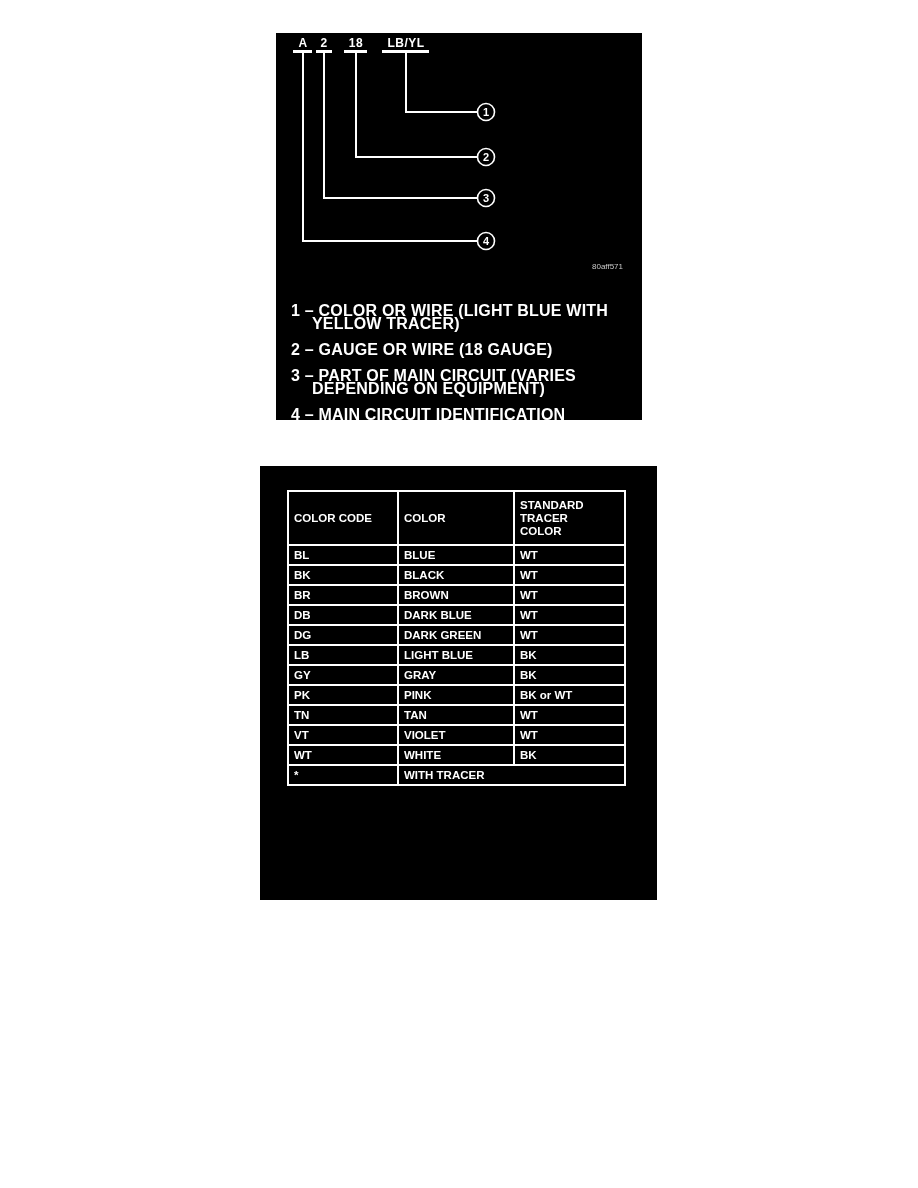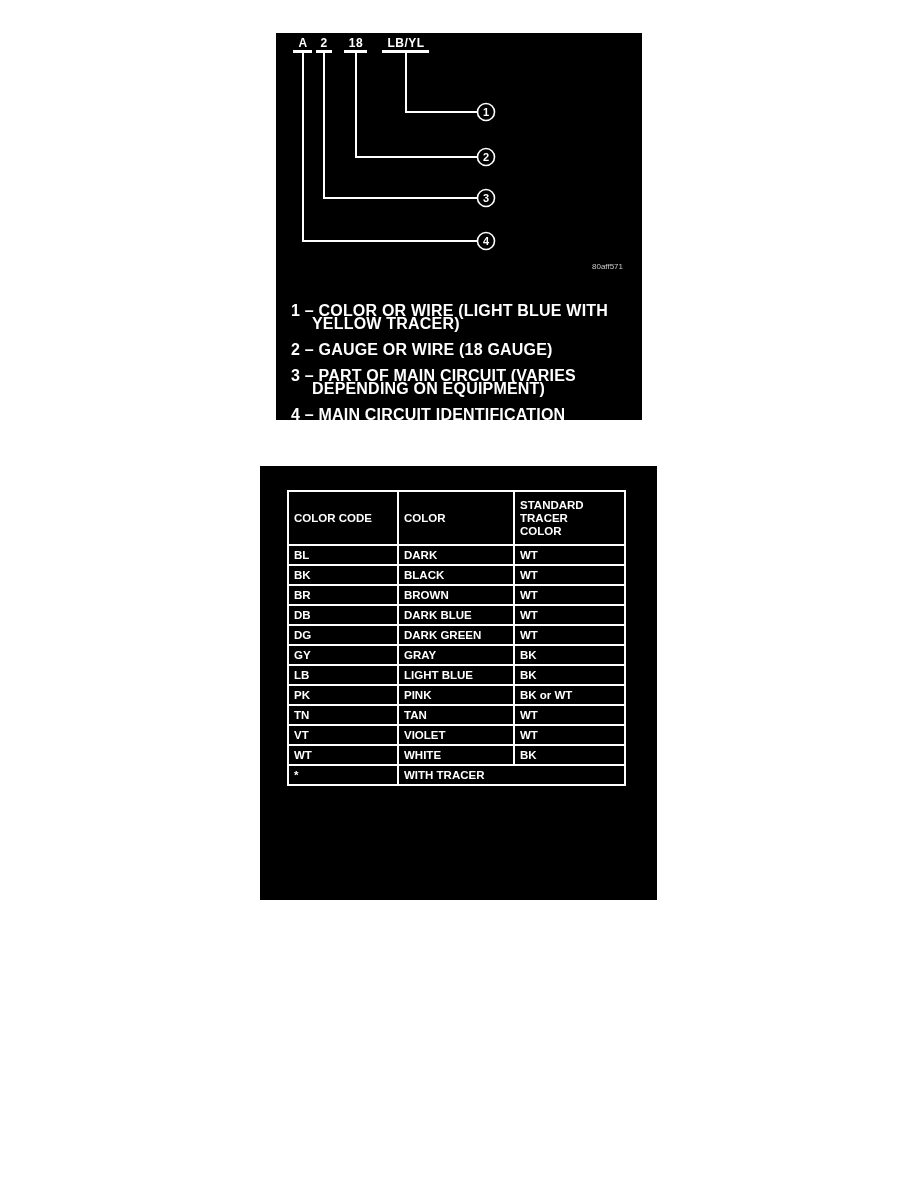--- a/index.html
+++ b/index.html
@@ -108,21 +108,21 @@
           <th>COLOR CODE</th>
           <th>COLOR</th>
           <th class="th-tracer">
             <span>STANDARD TRACER COLOR</span>
           </th>
         </tr>
       </thead>
       <tbody>
           <tr>
             <td>BL</td>
-            <td>DARK</td>
+            <td>BLUE</td>
             <td>WT</td>
           </tr>
           <tr>
             <td>BK</td>
             <td>BLACK</td>
             <td>WT</td>
           </tr>
           <tr>
             <td>BR</td>
             <td>BROWN</td>
@@ -132,27 +132,27 @@
             <td>DB</td>
             <td>DARK BLUE</td>
             <td>WT</td>
           </tr>
           <tr>
             <td>DG</td>
             <td>DARK GREEN</td>
             <td>WT</td>
           </tr>
           <tr>
-            <td>GY</td>
-            <td>GRAY</td>
+            <td>LB</td>
+            <td>LIGHT BLUE</td>
             <td>BK</td>
           </tr>
           <tr>
-            <td>LB</td>
-            <td>LIGHT BLUE</td>
+            <td>GY</td>
+            <td>GRAY</td>
             <td>BK</td>
           </tr>
           <tr>
             <td>PK</td>
             <td>PINK</td>
             <td>BK or WT</td>
           </tr>
           <tr>
             <td>TN</td>
             <td>TAN</td>

